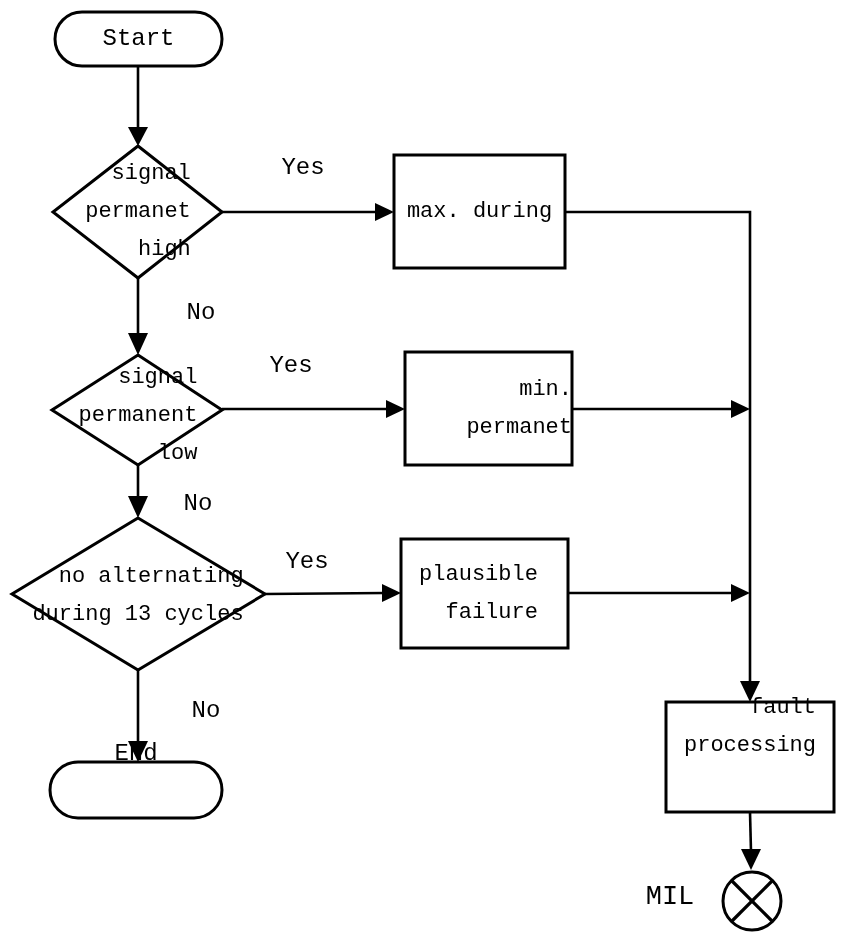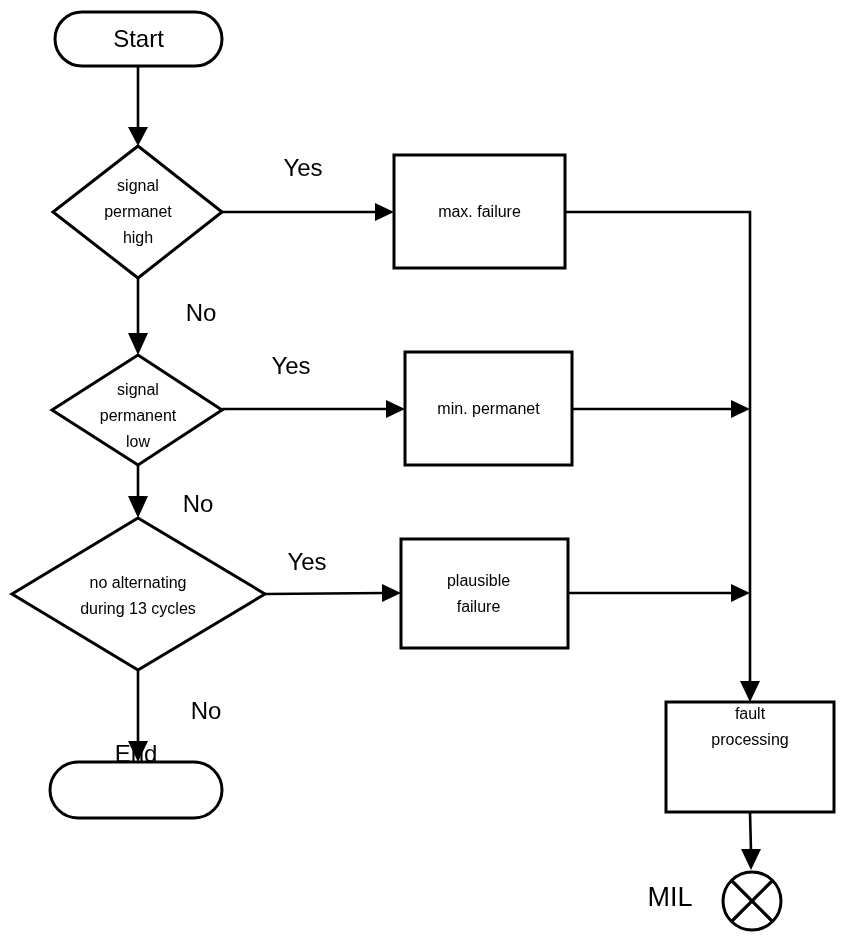--- a/index.html
+++ b/index.html
@@ -10,21 +10,21 @@
   html, body {
     margin: 0;
     padding: 0;
     background: var(--bg);
   }
   .canvas {
     position: relative;
     width: 864px;
     height: 940px;
     background: var(--bg);
-    font-family: Liberation Sans, sans-serif;
+    font-family: Liberation Mono, monospace;
     color: var(--text);
     overflow: hidden;
   }
   .canvas svg {
     position: absolute;
     left: 0;
     top: 0;
   }
   .shape {
     fill: none;
@@ -47,22 +47,23 @@
   .label {
     position: absolute;
     display: flex;
     align-items: center;
     justify-content: center;
     text-align: center;
     white-space: pre-line;
     color: var(--text);
   }
   .node-label {
-    font-size: 16px;
-    line-height: 26px;
+    font-size: 22px;
+    line-height: 38px;
+    text-align: right;
   }
   .terminator-label {
     font-size: 24px;
     line-height: 28px;
   }
   .edge-label {
     font-size: 24px;
     line-height: 28px;
     text-align: center;
   }
@@ -126,21 +127,21 @@
 permanet
 high</div>
 
   <div class="label node-label" style="left:63px; top:371px; width:150px; height:90px;">signal
 permanent
 low</div>
 
   <div class="label node-label" style="left:28px; top:566px; width:220px; height:60px;">no alternating
 during 13 cycles</div>
 
-  <div class="label node-label" style="left:394px; top:155px; width:171px; height:113px;">max. failure</div>
+  <div class="label node-label" style="left:394px; top:155px; width:171px; height:113px;">max. during</div>
 
   <div class="label node-label" style="left:405px; top:352px; width:167px; height:113px;">min. permanet</div>
 
   <div class="label node-label" style="left:401px; top:539px; width:155px; height:109px;">plausible
 failure</div>
 
   <div class="label node-label" style="left:666px; top:672px; width:168px; height:110px;">fault
 processing</div>
 
   <div class="label terminator-label" style="left:50px; top:726px; width:172px; height:56px;">End</div>

